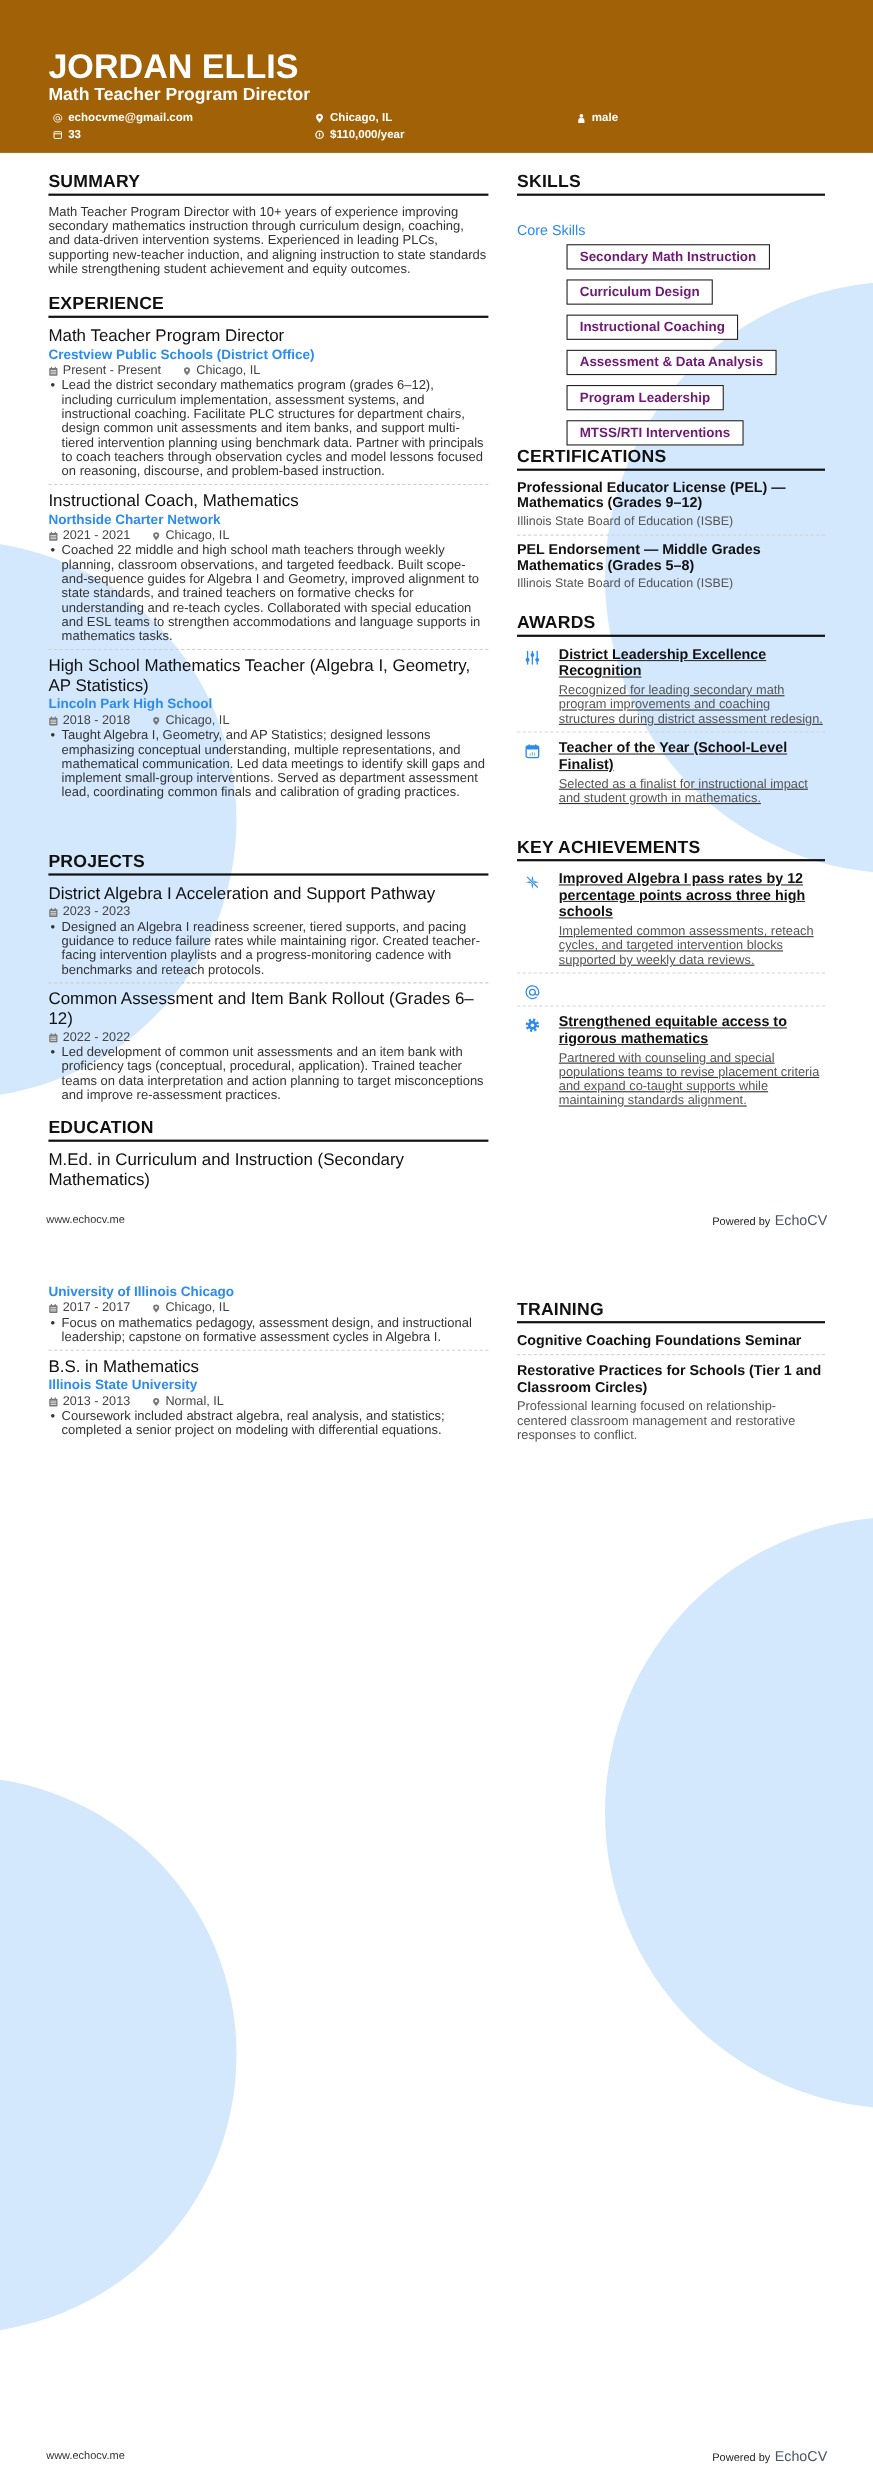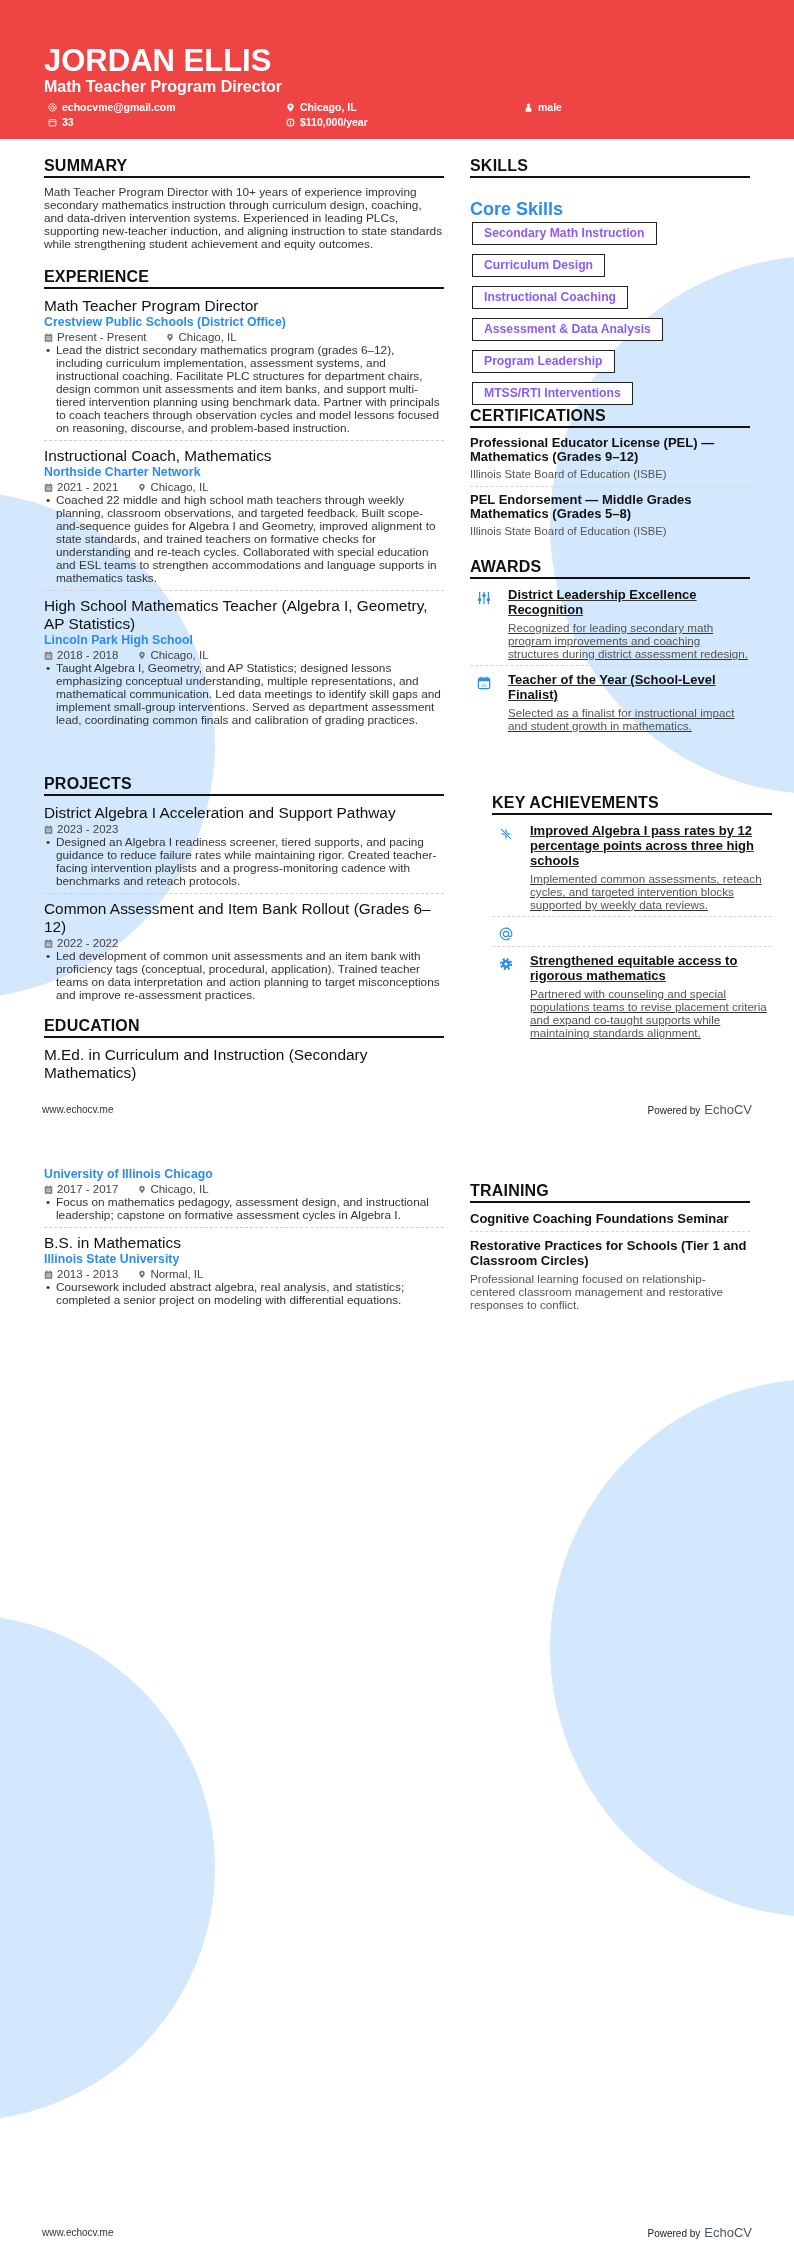--- a/index.html
+++ b/index.html
@@ -2,21 +2,21 @@
 <html><head>
 <meta charset="utf-8">
 <style>
   html, body { margin:0; padding:0; background:#ffffff; }
   body { width:794px; font-family:"Liberation Sans", sans-serif; color:#333; }
   .page { position:relative; width:794px; height:1123px; overflow:hidden; background:#fff; }
   .circle { position:absolute; border-radius:50%; background:#D3E7FD; z-index:0; }
   .c-right { left:550px; top:256px; width:538px; height:538px; }
   .c-left { left:-291px; top:492px; width:506px; height:506px; }
 
-  .header { position:absolute; left:0; top:0; width:794px; height:139px; background:#ef4444; z-index:1; color:#fff; }
+  .header { position:absolute; left:0; top:0; width:794px; height:139px; background:#a16207; z-index:1; color:#fff; }
   .name { position:absolute; left:44px; top:43px; font-weight:bold; font-size:31px; line-height:36px; white-space:nowrap; }
   .hdr-title { position:absolute; left:44px; top:77px; font-weight:bold; font-size:16px; line-height:20px; white-space:nowrap; }
   .contact { position:absolute; display:flex; align-items:center; gap:5px; font-weight:bold; font-size:10.5px; line-height:14px; white-space:nowrap; }
   .contact svg { width:9px; height:9px; flex:0 0 auto; }
 
   .col { position:absolute; z-index:1; }
   .left { left:44px; width:400px; }
   .right { left:470px; width:280px; }
 
   .sec-title { font-weight:bold; font-size:16px; line-height:21px; color:#111; border-bottom:2px solid #111; margin:0 0 8px 0; letter-spacing:0.2px; }
@@ -26,23 +26,23 @@
   .entry.sep { border-bottom:1px dashed #cfcfcf; margin-bottom:6px; }
   .role { font-size:15.4px; line-height:18px; color:#111; }
   .company { font-weight:bold; font-size:12.3px; line-height:15px; color:#2B8CEE; }
   .meta { display:flex; align-items:center; font-size:11.5px; line-height:14px; color:#444; }
   .meta .grp { display:flex; align-items:center; gap:4px; margin-right:20px; }
   .meta svg { flex:0 0 auto; }
   .bullets { list-style:none; margin:0; padding:0; }
   .bullets li { position:relative; padding-left:12px; font-size:11.8px; line-height:13px; color:#333; }
   .bullets li .dot { position:absolute; left:2px; top:0; }
 
-  .core-label { font-weight:bold; font-size:18px; line-height:15px; color:#2B8CEE;margin-top:24px; }
+  .core-label { font-weight:normal; font-size:13px; line-height:15px; color:#2B8CEE;margin-top:24px; }
   .tags { display:flex; flex-direction:column; align-items:flex-start; gap:9px; padding:5px 0 5px 2px; }
-  .tag { box-sizing:border-box; height:23px; border:1.5px solid #222; padding:0 11px; font-weight:bold; font-size:12.2px; line-height:20px; color:#8b5cf6; white-space:nowrap; background:#fff; }
+  .tag { box-sizing:border-box; height:23px; border:1.5px solid #222; padding:0 11px; font-weight:bold; font-size:12.2px; line-height:20px; color:#701a75; white-space:nowrap; background:#fff;margin-left:43px; }
 
   .item { padding-bottom:5px; }
   .item.sep { border-bottom:1px dashed #d6d6d6; margin-bottom:6px; }
   .cert-title { font-weight:bold; font-size:13px; line-height:14px; color:#111; }
   .cert-issuer { font-size:11.3px; line-height:13px; color:#555; margin-top:4px; }
 
   .ico-item { display:flex;text-decoration:underline; }
   .ico-wrap { width:38px; flex:0 0 38px; }
   .ico-wrap svg { display:block; width:14px; height:14px; margin:4px 0 0 7px; }
   .ico-text { width:242px; }
@@ -313,21 +313,21 @@
             </g>
           </svg>
       </div>
       <div class="ico-text">
         <div class="ach-title">Teacher of the Year (School-Level Finalist)</div>
         <div class="ach-desc">Selected as a finalist for instructional impact and student growth in mathematics.</div>
       </div>
     </div>
   </div>
 
-  <div class="col right" style="top:792px;margin-left:22px;">
+  <div class="col right" style="top:760px;">
     <div class="sec-title">KEY ACHIEVEMENTS</div>
     <div class="item sep ico-item">
       <div class="ico-wrap">
         <svg viewBox="0 0 16 16">
             <path d="M8 1 L9.2 6.8 L15 8 L9.2 9.2 L8 15 L6.8 9.2 L1 8 L6.8 6.8 Z" fill="#2B8CEE"></path>
             <line x1="2.5" y1="2.5" x2="13.5" y2="13.5" stroke="#ffffff" stroke-width="2.4"></line>
             <line x1="2.5" y1="2.5" x2="13.5" y2="13.5" stroke="#2B8CEE" stroke-width="1.2"></line>
           </svg>
       </div>
       <div class="ico-text">

